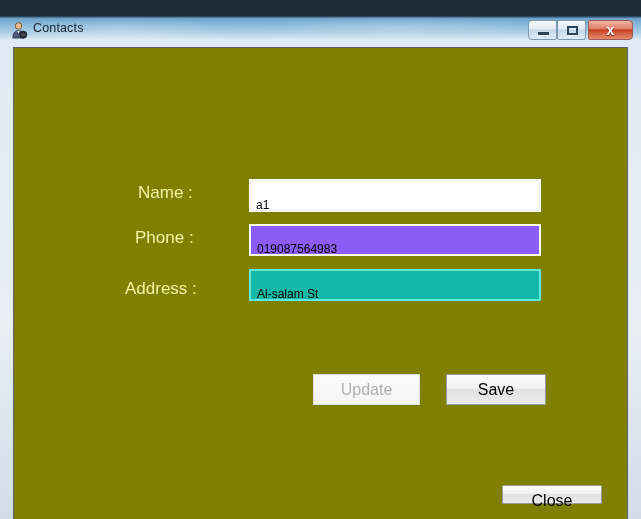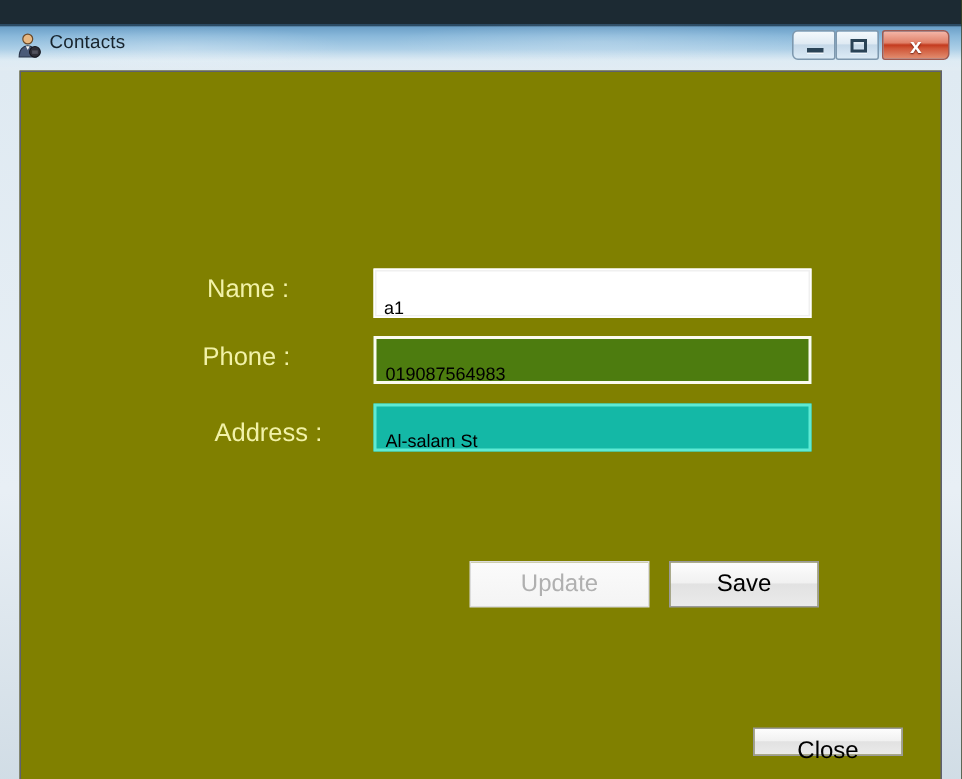--- a/index.html
+++ b/index.html
@@ -137,21 +137,21 @@
 
   
   .field-label {
     position: absolute;
     font-size: 17px;
     color: #f2f2a8;
     white-space: nowrap;
   }
   #label-name    { left: 124px; top: 135px; }
   #label-phone   { left: 121px; top: 180px; }
-  #label-address { left: 129px; top: 231px; }
+  #label-address { left: 111px; top: 231px; }
 
   
   .field-input {
     position: absolute;
     box-sizing: border-box;
     font-family: "Liberation Sans", sans-serif;
     font-size: 12px;
     color: #000000;
     padding: 18px 0 0 6px;
     outline: none;
@@ -159,21 +159,21 @@
   #input-name {
     left: 235px; top: 131px;
     width: 292px; height: 33px;
     background: #ffffff;
     border: 1px solid #ffffff;
     box-shadow: 0 0 0 1px #f0f0f0 inset;
   }
   #input-phone {
     left: 235px; top: 176px;
     width: 292px; height: 32px;
-    background: #4d7c0f;
+    background: #8b5cf6;
     border: 2px solid #fbfbf0;
   }
   #input-address {
     left: 235px; top: 221px;
     width: 292px; height: 32px;
     background: #14b8a6;
     border: 2px solid #5eead4;
   }
 
   
@@ -199,21 +199,21 @@
   }
   #btn-newdata .btn-inner {
     width: 100%; height: 100%;
     border: 1px solid #f3f3f3;
     box-sizing: border-box;
     line-height: 25px;
     background: linear-gradient(180deg, #fdfdfd 0%, #f1f1f1 46%, #e2e2e2 50%, #eaeaea 100%);
   }
   #btn-update {
     left: 299px; top: 326px;
-    width: 120px; height: 31px;
+    width: 107px; height: 31px;
     line-height: 29px;
     color: #b0b0b0;
     border: 1px solid #dcdcdc;
     background: linear-gradient(180deg, #fbfbfb 0%, #f4f4f4 100%);
   }
   #btn-save {
     left: 432px; top: 326px;
     width: 100px; height: 31px;
     line-height: 29px;
   }

